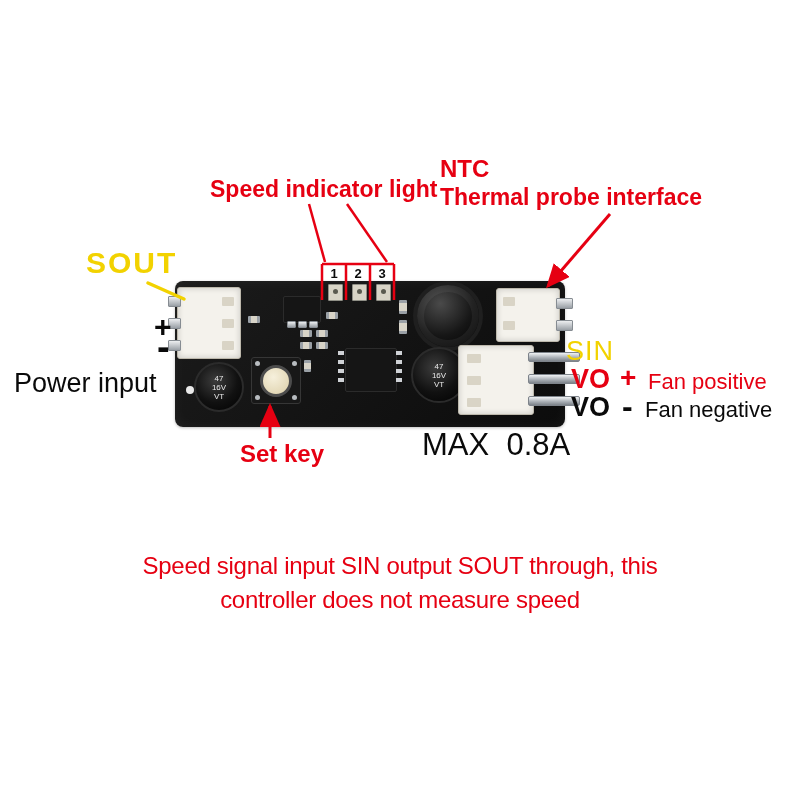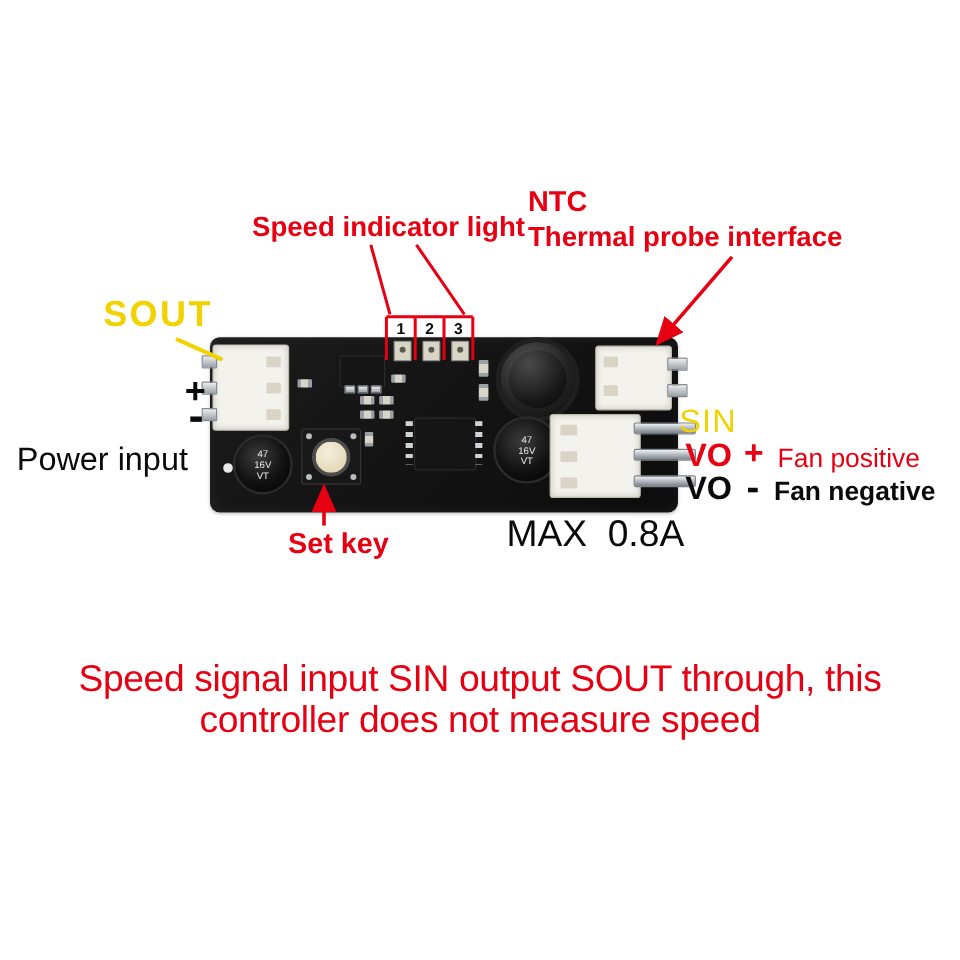--- a/index.html
+++ b/index.html
@@ -41,21 +41,21 @@
             border:4px solid #1f1f1f;box-shadow:inset 0 0 0 7px rgba(255,255,255,.06);z-index:2}
   .via{position:absolute;border-radius:50%;background:#e9e9e9;z-index:2}
 
   
   .lbl{position:absolute;white-space:nowrap;z-index:5}
   .red{color:#e60012}
   .yellow{color:#f2d200}
   .black{color:#0a0a0a}
   svg.overlay{position:absolute;left:0;top:0;z-index:4;pointer-events:none}
   .caption{position:absolute;left:0;top:549px;width:800px;text-align:center;z-index:5}
-  .caption div{font-size:31px;line-height:34px;letter-spacing:-.3px;font-weight:500;color:#e60012}
+  .caption div{font-size:24px;line-height:34px;letter-spacing:-.3px;font-weight:500;color:#e60012}
 </style>
 </head>
 <body>
 
 <div class="stage">
 
   <div class="board"></div>
 
   <div class="conn" style="left:177px;top:287px;width:62px;height:70px">
     <div class="slot" style="left:44px;top:9px;width:12px;height:9px"></div>
@@ -165,21 +165,21 @@
   </div>
 
   <div class="lbl yellow" style="left:566px;top:336px;font-size:27px;font-weight:normal;letter-spacing:1px">SIN</div>
 
   <div class="lbl red" style="left:571px;top:364px;font-size:27px;font-weight:bold">VO</div>
   <div class="lbl red" style="left:620px;top:362px;font-size:28px;font-weight:bold">+</div>
   <div class="lbl red" style="left:648px;top:369px;font-size:22px;font-weight:500">Fan positive</div>
 
   <div class="lbl black" style="left:571px;top:392px;font-size:27px;font-weight:bold">VO</div>
   <div class="lbl black" style="left:622px;top:388px;font-size:32px;font-weight:bold">-</div>
-  <div class="lbl black" style="left:645px;top:397px;font-size:22px;font-weight:700">Fan negative</div>
+  <div class="lbl black" style="left:645px;top:397px;font-size:22px;font-weight:400">Fan negative</div>
 
   <div class="lbl red" style="left:240px;top:440px;font-size:24px;font-weight:600">Set key</div>
 
   <div class="lbl black" style="left:422px;top:427px;font-size:31px;font-weight:normal;white-space:pre">MAX  0.8A</div>
 
   <div class="caption">
     <div>Speed signal input SIN output SOUT through, this</div>
     <div>controller does not measure speed</div>
   </div>
 

